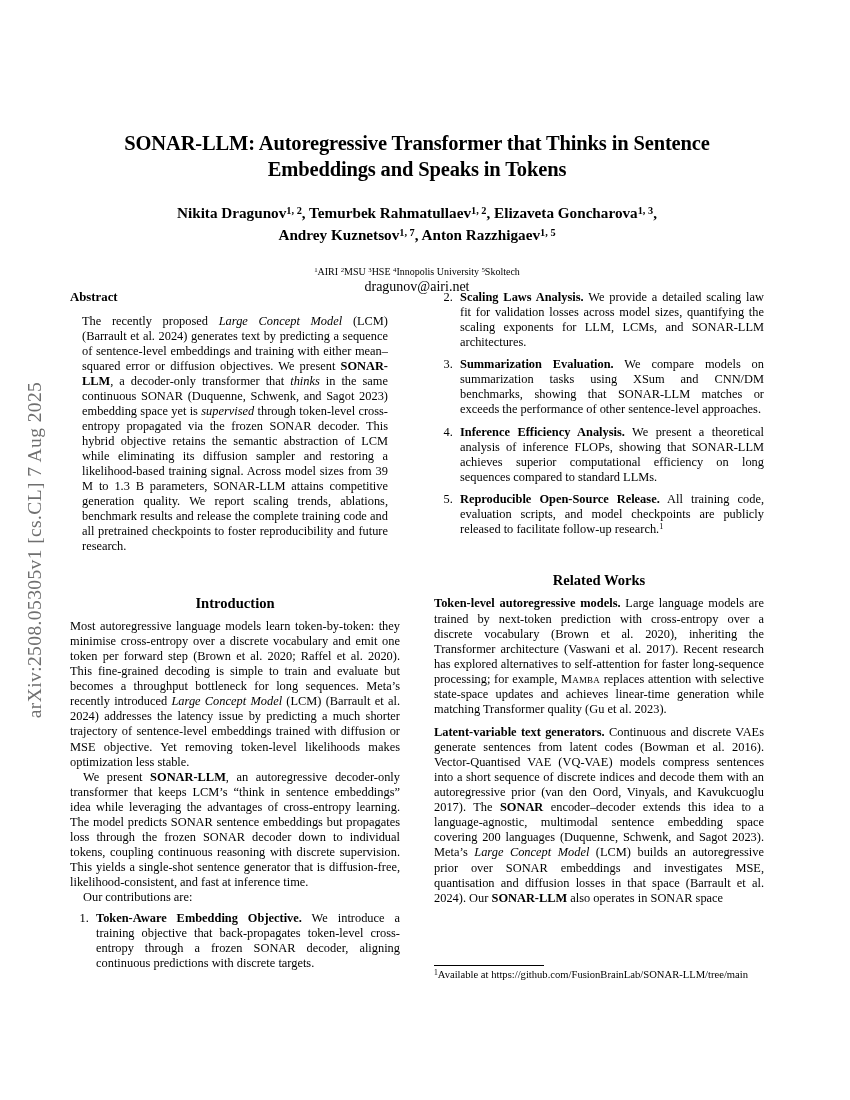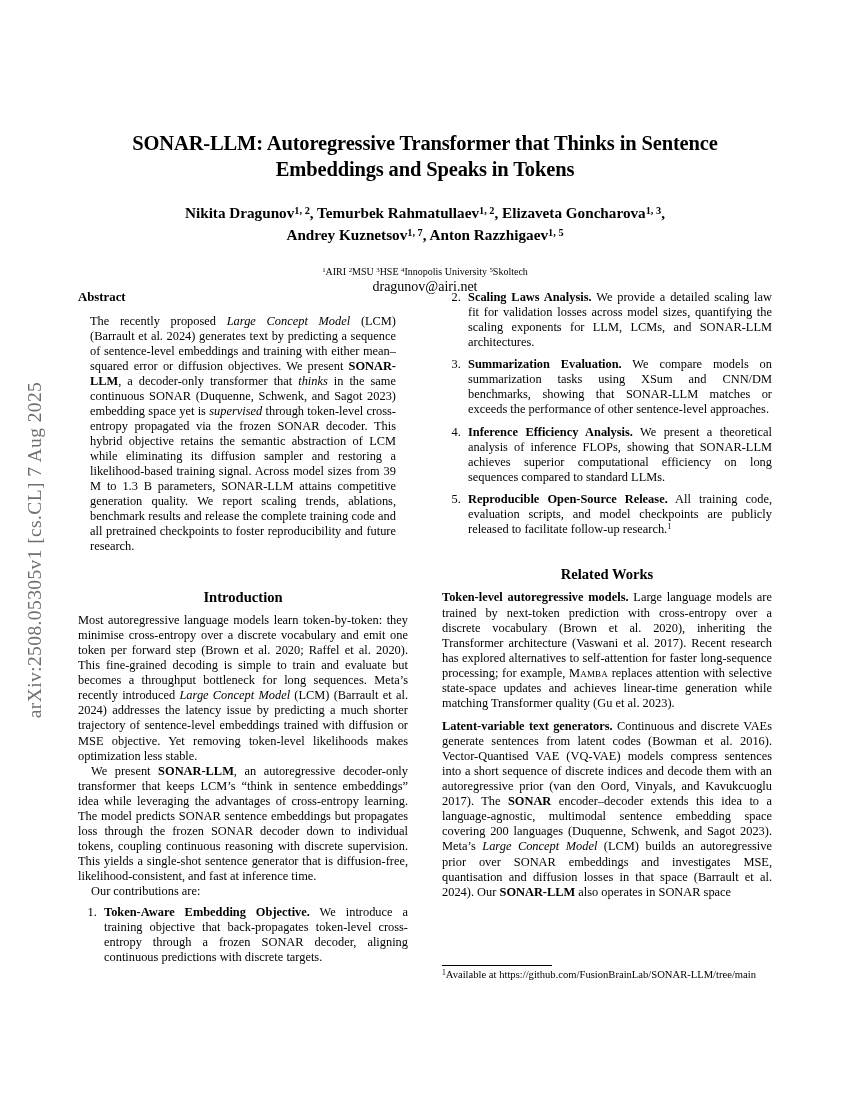--- a/index.html
+++ b/index.html
@@ -33,21 +33,21 @@
     white-space: nowrap;
     font-family: "Liberation Serif", "DejaVu Serif", serif;
     font-size: 19.5px;
     letter-spacing: 0.4px;
     color: #6f6f6f;
   }
 
   
   #page {
     position: absolute;
-    left: 75px;
+    left: 67px;
     top: 0;
     width: 700px;
     height: 1100px;
   }
 
   
   #title-block {
     padding-top: 130px;
     text-align: center;
   }
@@ -101,21 +101,21 @@
     text-justify: inter-word;
     hyphens: manual;
   }
   #col-left  { left: 3px; }
   #col-right { left: 367px; }
 
   .section-head {
     text-align: center;
     font-weight: bold;
     font-size: 14.6px;
-    margin: 12px 0 7px 0;
+    margin: 18px 0 7px 0;
     line-height: 1.2;
   }
   .abstract-head {
     text-align: left;
     font-weight: bold;
     font-size: 12.8px;
     margin: 0 0 8px 0;
   }
   .abstract-body {
     margin: 0 12px 0 12px;

